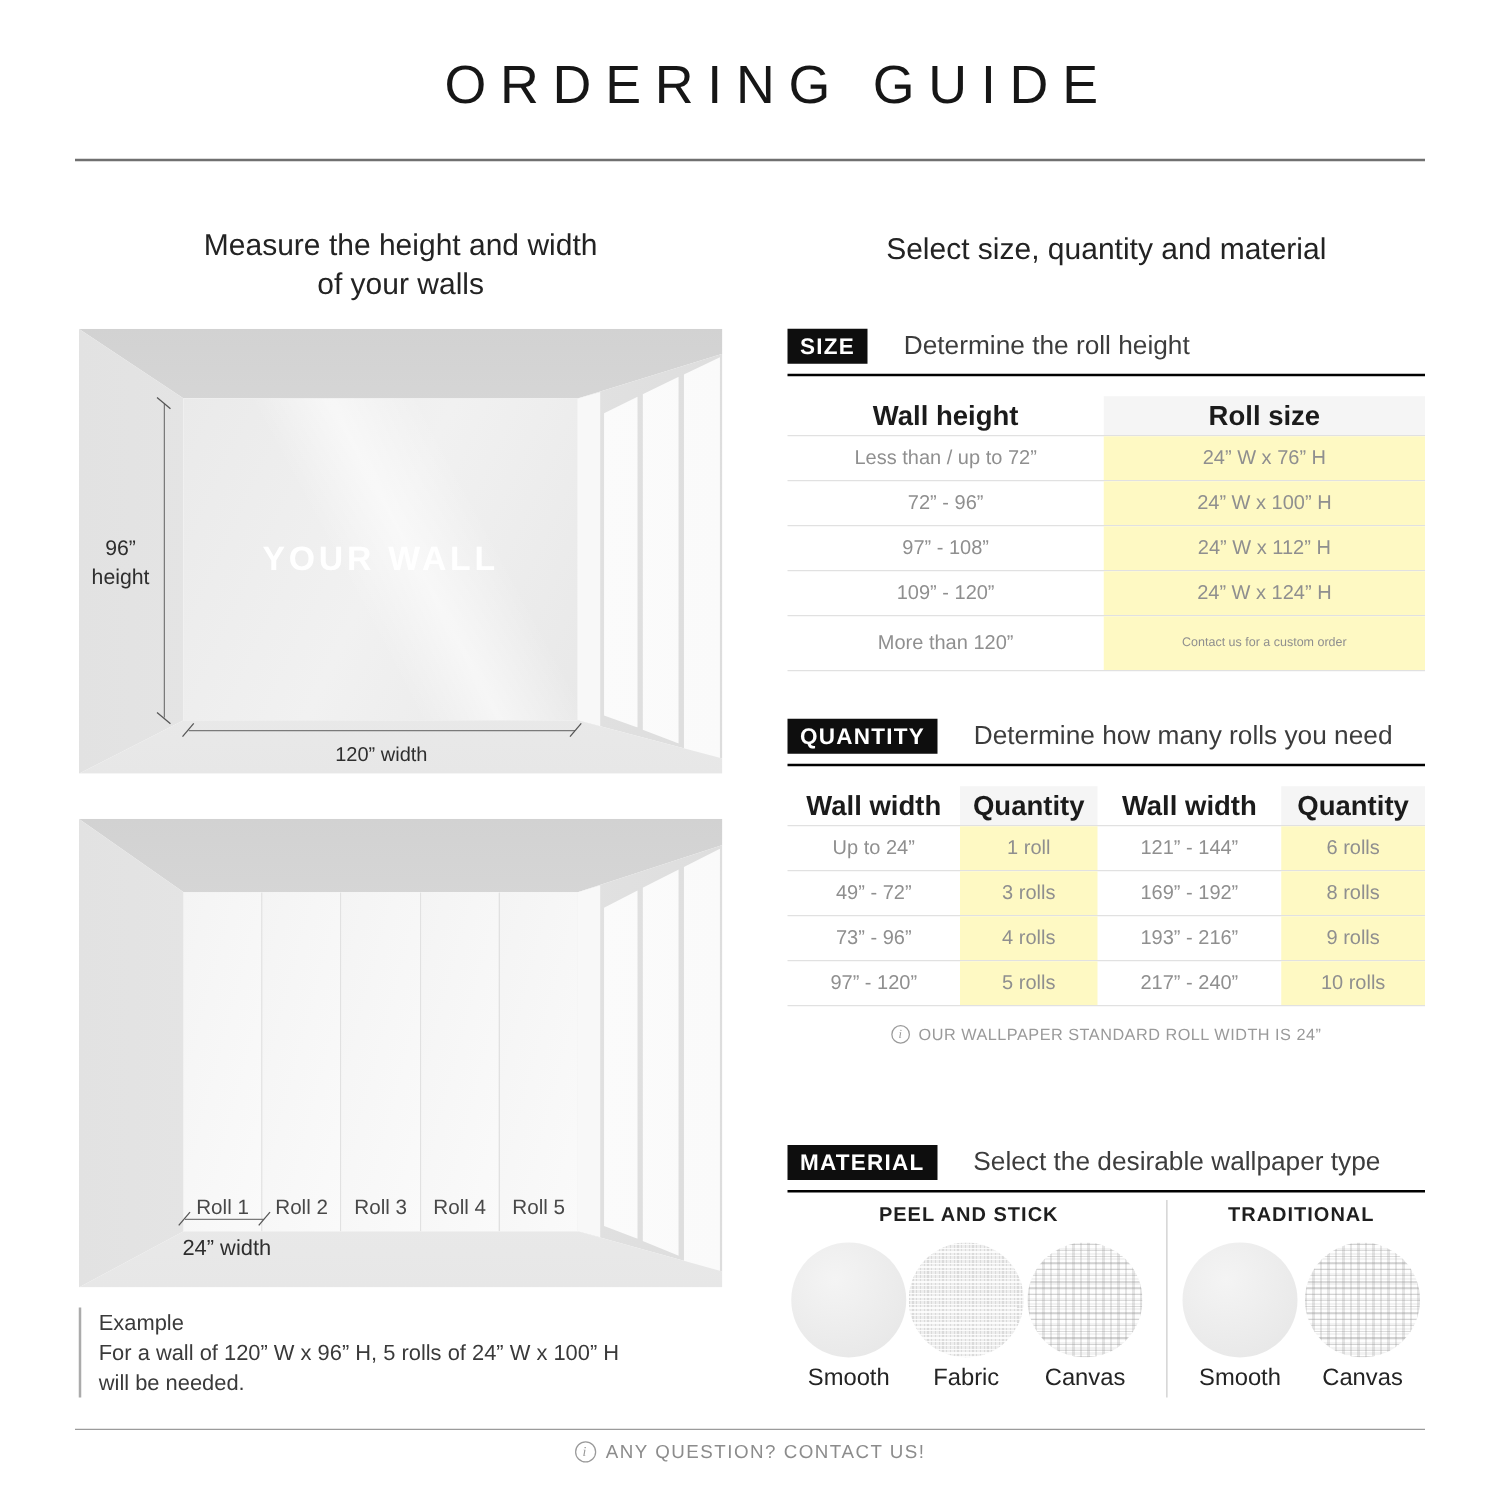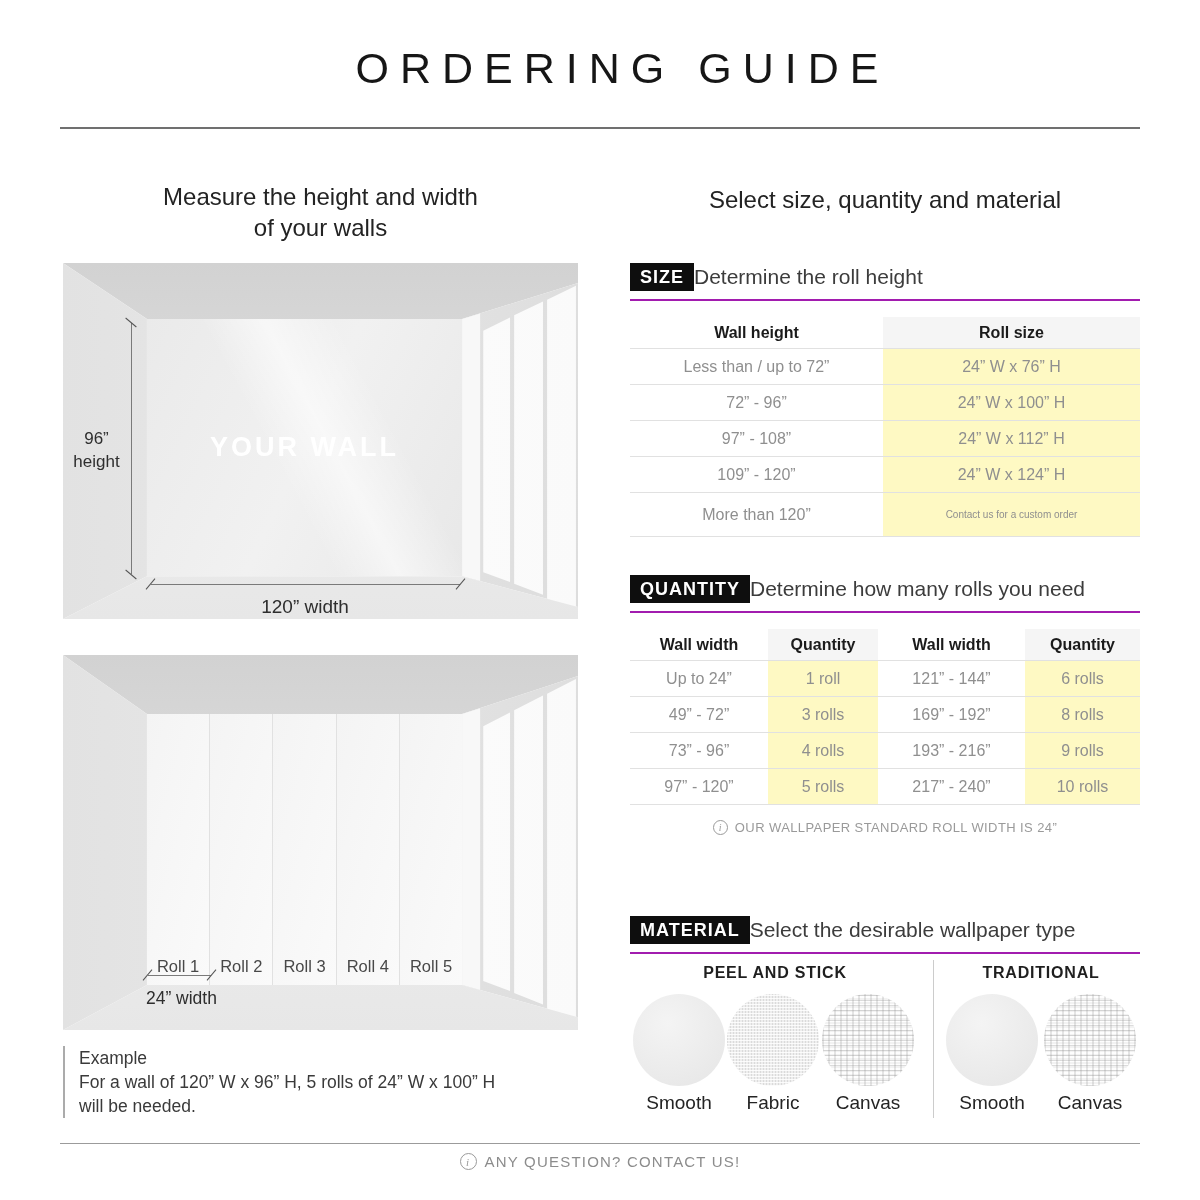--- a/index.html
+++ b/index.html
@@ -67,21 +67,21 @@
     content:""; position:absolute; width:1px; height:14px; background:#555; top:-7px;
     transform:rotate(40deg);
   }
   .h-measure::before { left:-1px; } .h-measure::after { right:-1px; }
   #room1 .h-measure { left:17%; top:90.3%; width:60%; }
   #room2 .h-measure { left:16.6%; top:85.3%; width:12.1%; }
 
   .height-label { position:absolute; left:0; top:46%; width:13%; text-align:center;
                   font-size:17px; line-height:23px; color:#2e2e2e; }
   .width-label  { position:absolute; left:17%; top:93.6%; width:60%; text-align:center;
-                  font-size:19px; color:#2e2e2e; }
+                  font-size:16px; color:#2e2e2e; }
   .rw-label     { position:absolute; left:12.5%; top:88.8%; width:21%; text-align:center;
                   font-size:17.5px; color:#2e2e2e; }
 
   
   .rolls { position:absolute; left:16.3%; top:15.7%; width:61.2%; height:72.3%; display:flex; }
   .panel { flex:1; position:relative; background:linear-gradient(105deg,#f4f4f4,#fafafa);
            border-right:1px solid #e1e1e1; }
   .panel:last-child { border-right:none; }
   .panel .roll-label { position:absolute; bottom:9px; width:100%; text-align:center;
                        font-size:16.5px; color:#484848; }
@@ -89,31 +89,31 @@
   
   .example { position:absolute; left:63px; top:1046px; width:515px;
              border-left:2px solid #ababab; padding-left:14px;
              font-size:17.5px; color:#3a3a3a; line-height:24px; }
 
   
   .section { position:absolute; left:630px; width:510px; }
   #size-sec { top:263px; }
   #qty-sec  { top:575px; }
   #mat-sec  { top:916px; }
-  .sec-head { display:flex; align-items:center; gap:0;
-              border-bottom:2px solid #a21caf; padding-bottom:8px; }
+  .sec-head { display:flex; align-items:center; gap:29px;
+              border-bottom:2px solid #000000; padding-bottom:8px; }
   .badge { background:#0e0e0e; color:#fff; font-weight:bold; font-size:18px;
            letter-spacing:1px; padding:4px 10px 3px; }
   .sec-title { font-size:21px; color:#3c3c3c; }
 
   .table { margin-top:16px; }
   .row { display:flex; align-items:stretch; border-bottom:1px solid #e1e1e1; }
   .cell { display:flex; align-items:center; justify-content:center; text-align:center;
           color:#8f8f8f; font-size:16px; }
-  .row.header .cell { font-weight:bold; color:#1b1b1b; font-size:16px; background:none; }
+  .row.header .cell { font-weight:bold; color:#1b1b1b; font-size:22px; background:none; }
   .row.header .cell.alt { background:#f5f5f5; }
   .cell.alt { background:#fef9c3; }
   
   .size-row { height:36px; }
   .size-row.header { height:32px; }
   .size-row.tall { height:44px; }
   .size-c1 { width:253px; }
   .size-c2 { width:257px; }
   .cell .wrap { max-width:135px; font-size:10px; line-height:17px; }
   

